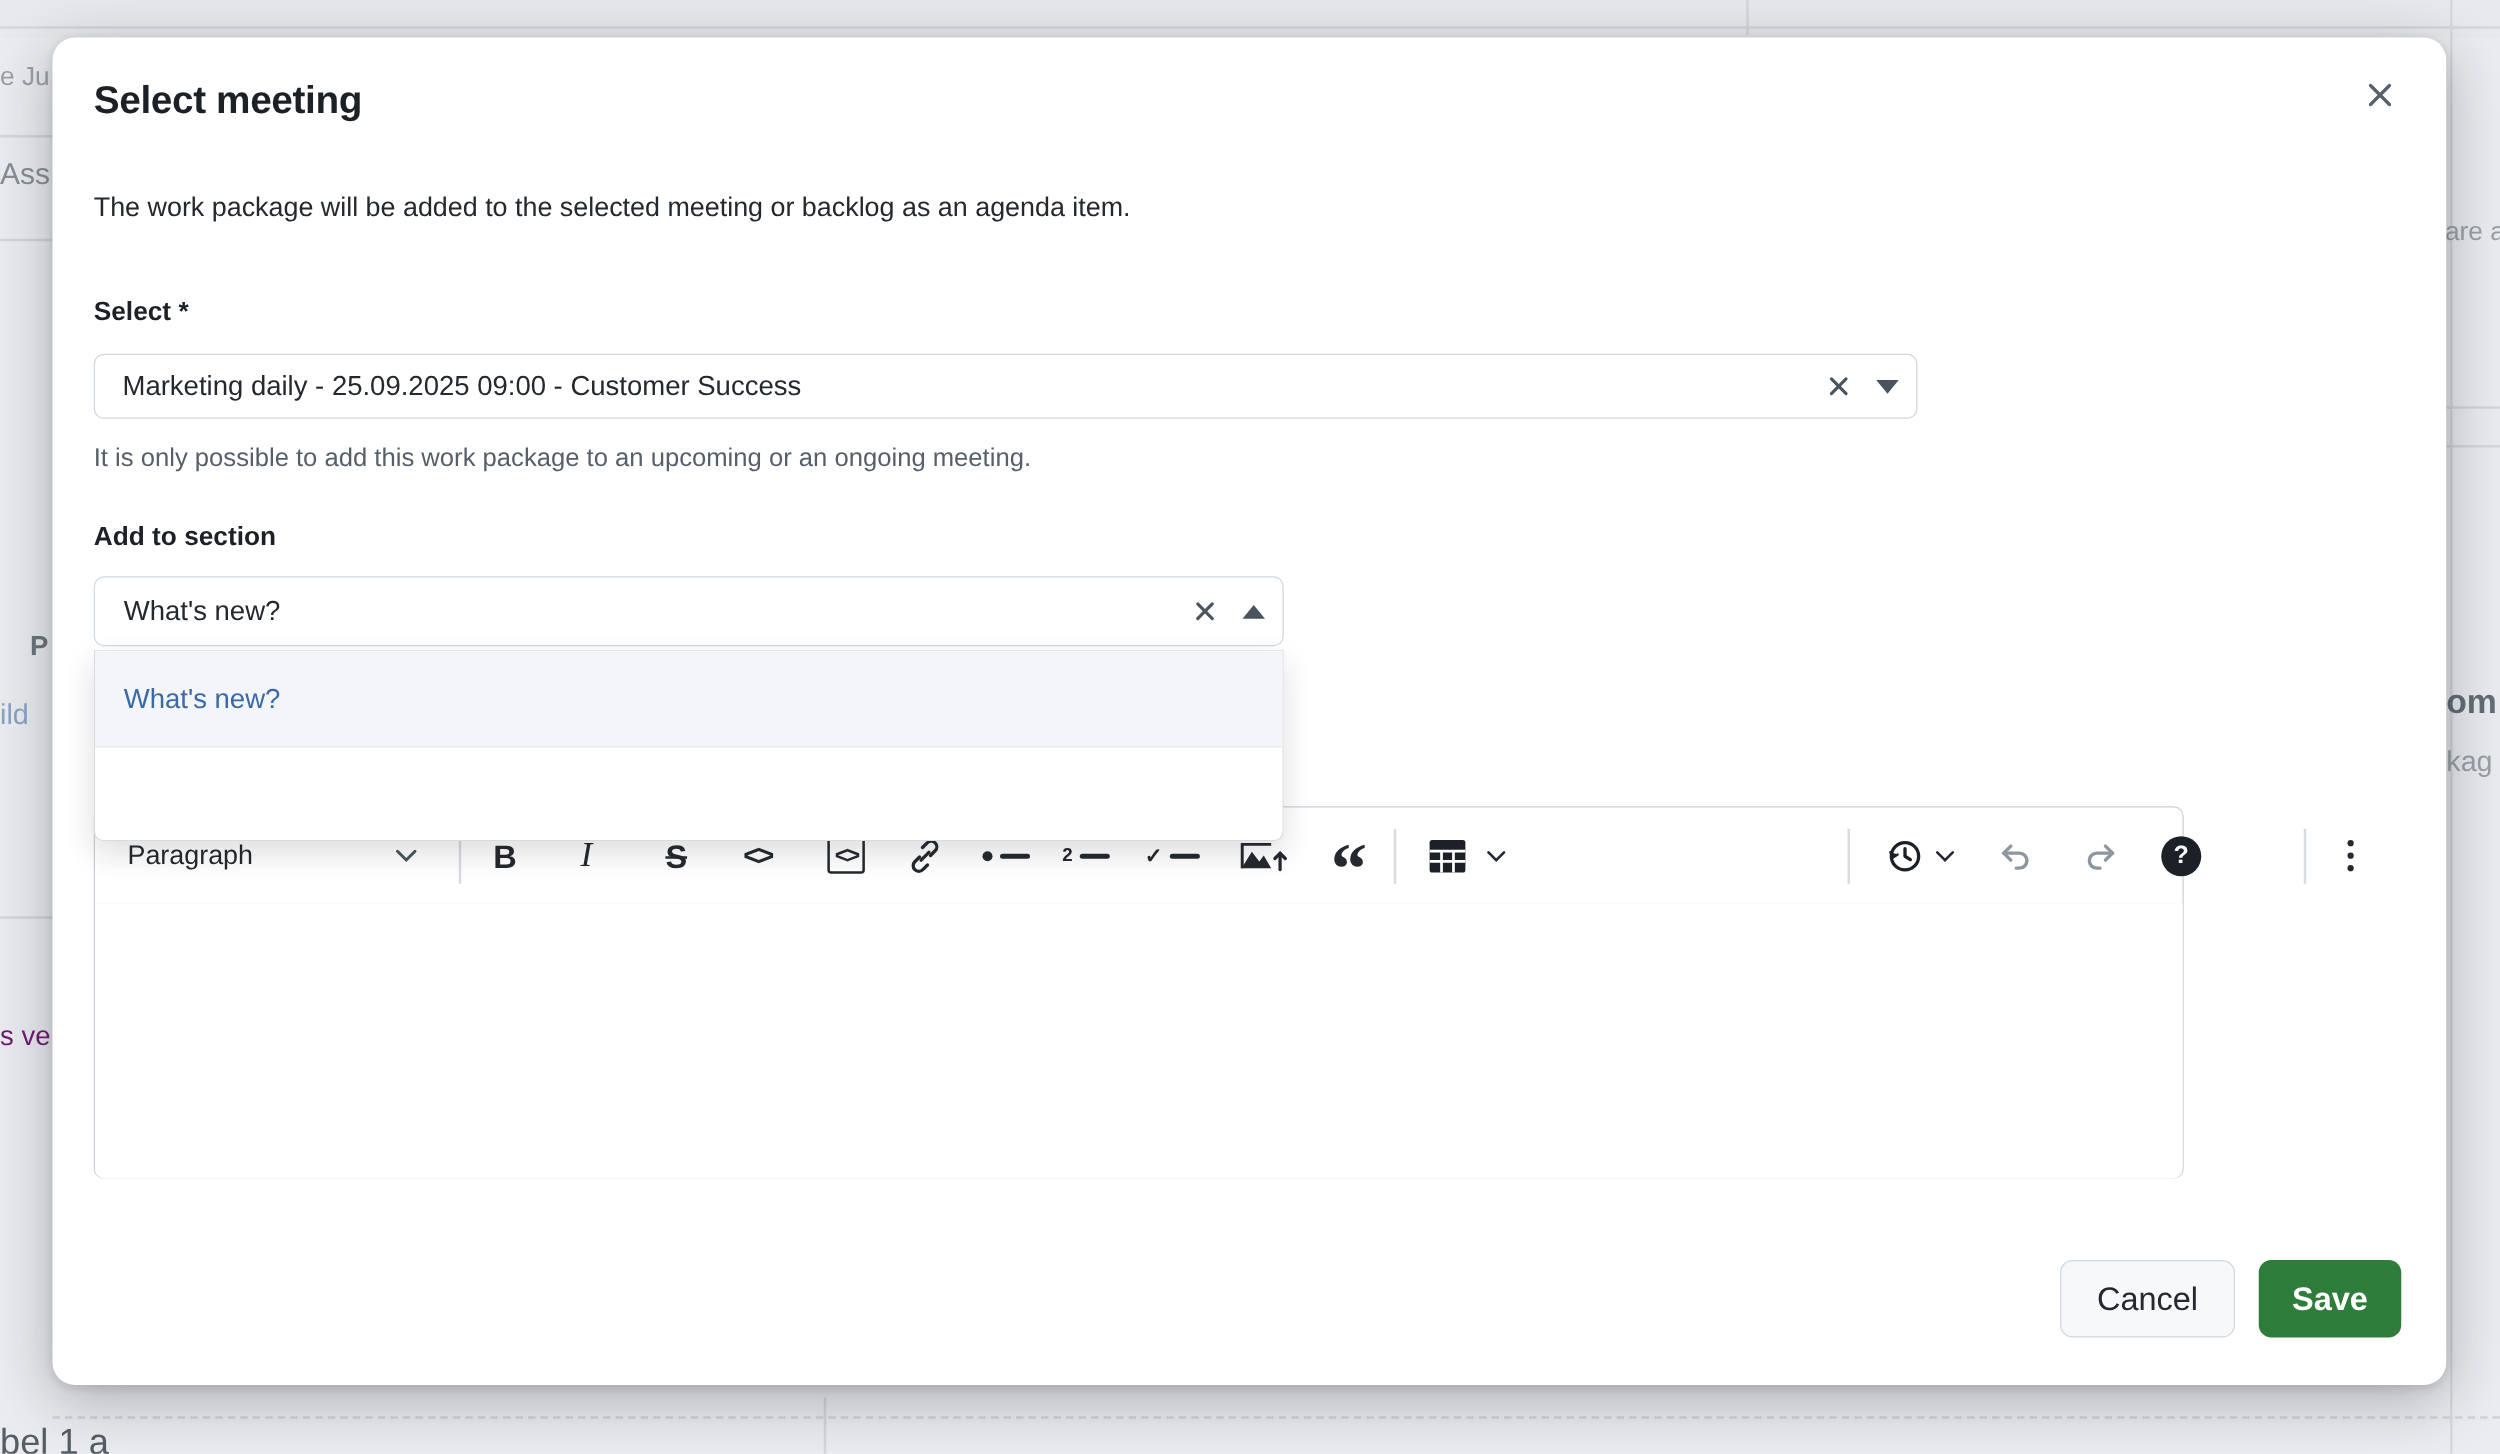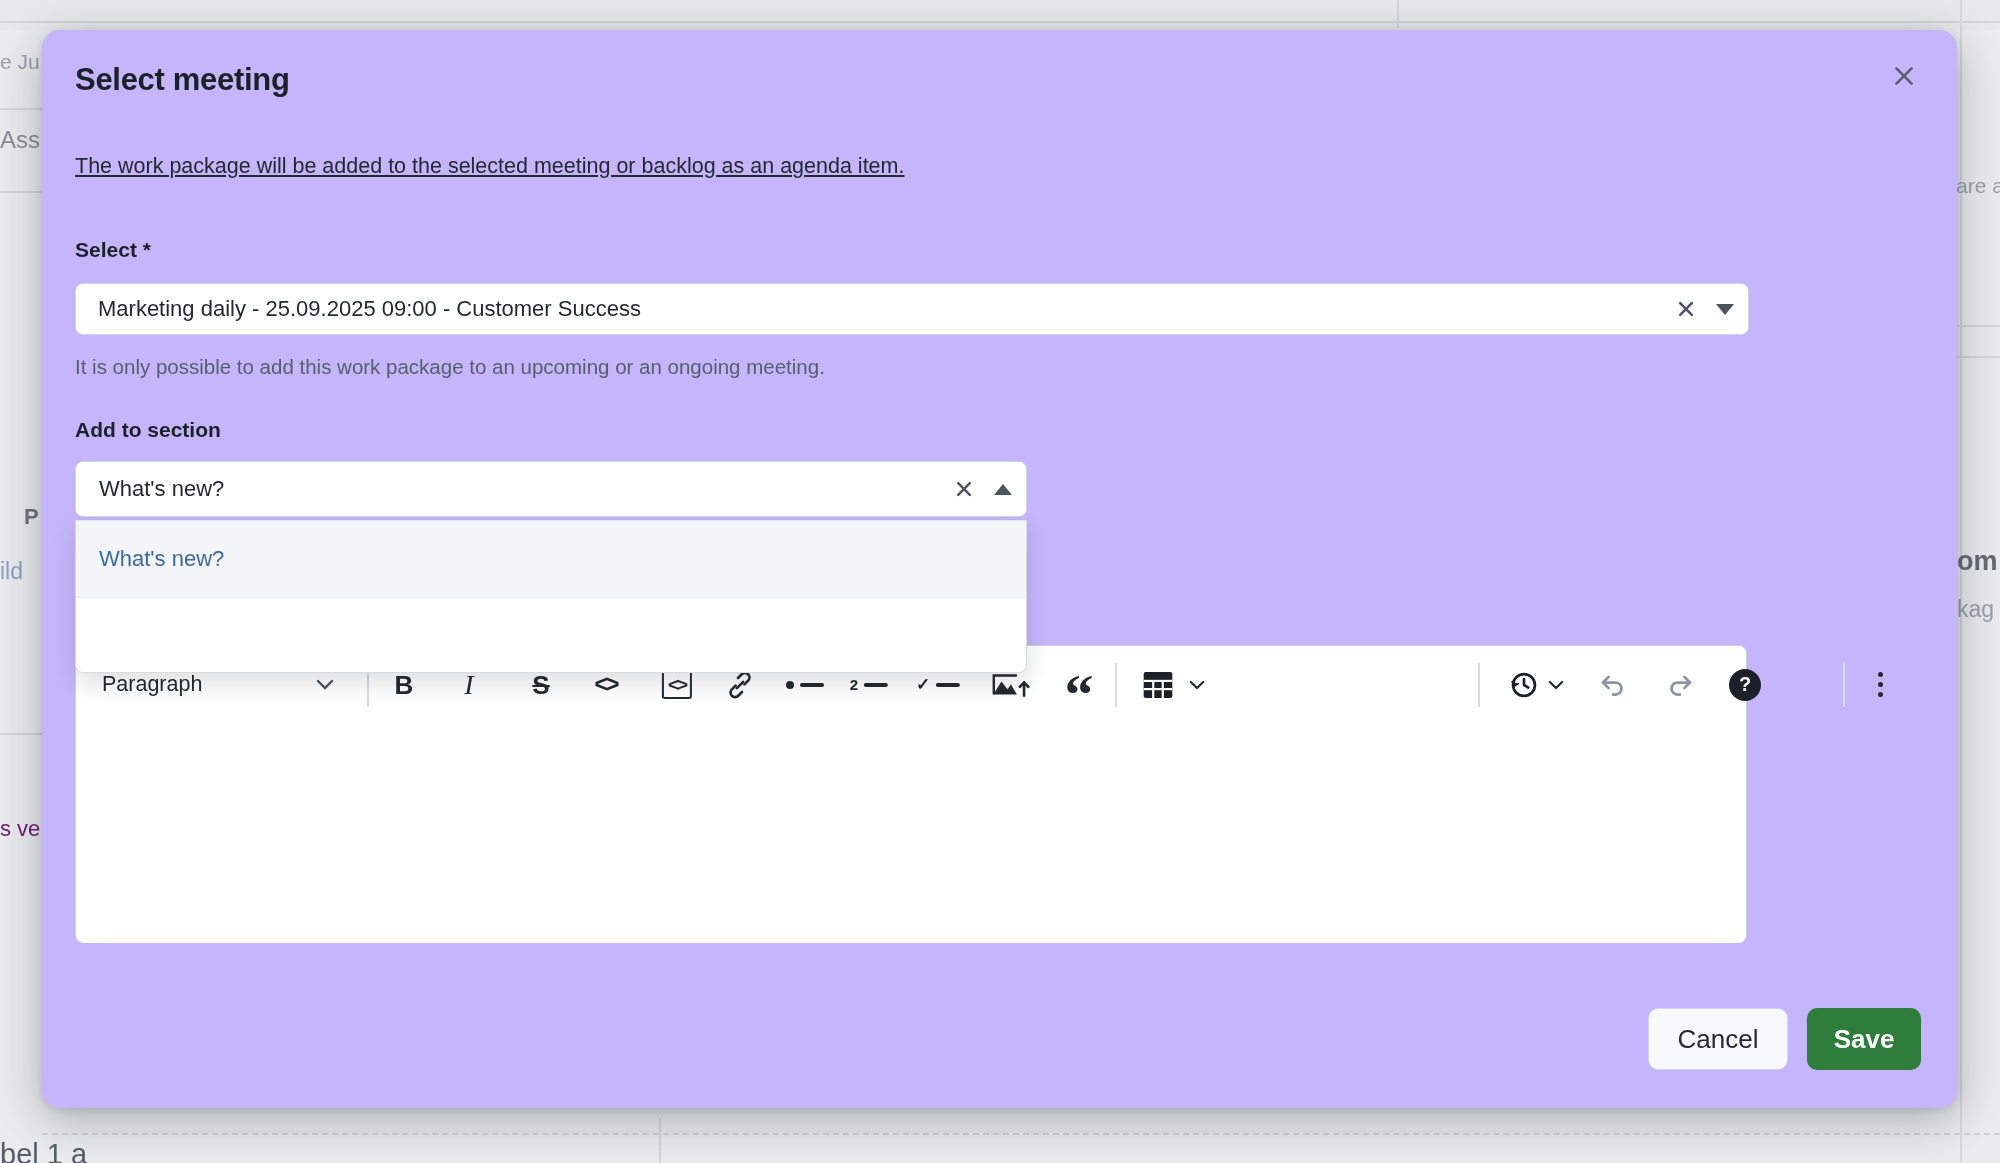--- a/index.html
+++ b/index.html
@@ -5,21 +5,21 @@
   html,body{margin:0;padding:0;background:#eaecef;}
   #screen{position:relative;width:2000px;height:1163px;overflow:hidden;
     font-family:"Liberation Sans","DejaVu Sans",sans-serif;color:#24292f;}
   .abs{position:absolute;}
   
   .bg-topstrip{position:absolute;left:0;top:0;width:2000px;height:30px;background:#e7e9ec;}
   .bgline{position:absolute;background:#d3d6da;}
   .frag{position:absolute;white-space:nowrap;color:#99a0a8;font-size:21px;}
   .bg-dashed{position:absolute;border-top:2px dashed #cfd3d7;height:0;}
   
-  .modal{position:absolute;left:42px;top:30px;width:1915px;height:1078px;background:#c4b5fd;
+  .modal{position:absolute;left:42px;top:30px;width:1915px;height:1078px;background:#ffffff;
     border-radius:18px;box-shadow:0 12px 48px rgba(27,31,36,0.30),0 2px 8px rgba(27,31,36,0.12);}
   .modal-title{position:absolute;left:33px;top:32px;font-size:31px;font-weight:700;color:#1c2128;letter-spacing:-0.3px;}
   .close-btn{position:absolute;left:1840px;top:24px;width:44px;height:44px;border:none;background:transparent;
     display:flex;align-items:center;justify-content:center;cursor:pointer;border-radius:8px;}
   .dialog-desc{position:absolute;left:33px;top:124px;font-size:21.5px;color:#24292f;}
   .field-label{position:absolute;font-size:21px;font-weight:700;color:#1c2128;}
   .combo{position:absolute;background:#fff;border:1px solid #d0d7de;border-radius:8px;box-sizing:border-box;
     display:flex;align-items:center;}
   .combo .val{font-size:22px;color:#24292f;white-space:nowrap;overflow:hidden;}
   .combo .controls{position:absolute;right:14px;top:0;height:100%;display:flex;align-items:center;gap:20px;}
@@ -102,24 +102,24 @@
   <div class="modal">
 
     <h1 class="modal-title" style="margin:0;">Select meeting</h1>
 
     <button class="close-btn" aria-label="Close">
       <svg width="26" height="26" viewBox="0 0 24 24">
         <path d="M5 5 L19 19 M19 5 L5 19" stroke="#57606a" stroke-width="2.4" stroke-linecap="round"></path>
       </svg>
     </button>
 
-    <p class="dialog-desc" style="margin:0;text-decoration:underline;">The work package will be added to the selected meeting or backlog as an agenda item.</p>
+    <p class="dialog-desc" style="margin:0;">The work package will be added to the selected meeting or backlog as an agenda item.</p>
 
     <label class="field-label" style="left:33px;top:208px;">Select *</label>
-    <div class="combo" style="left:33px;top:253px;width:1674px;height:52px;">
+    <div class="combo" style="left:33px;top:253px;width:1459px;height:52px;">
       <span class="val" style="padding-left:22px;">Marketing daily - 25.09.2025 09:00 - Customer Success</span>
       <span class="controls">
         <svg class="xicon" viewBox="0 0 24 24">
           <path d="M5 5 L19 19 M19 5 L5 19" stroke="#4a545e" stroke-width="3" stroke-linecap="round"></path>
         </svg>
         <span class="tri-down"></span>
       </span>
     </div>
     <p class="helper" style="margin:0;">It is only possible to add this work package to an upcoming or an ongoing meeting.</p>
 

